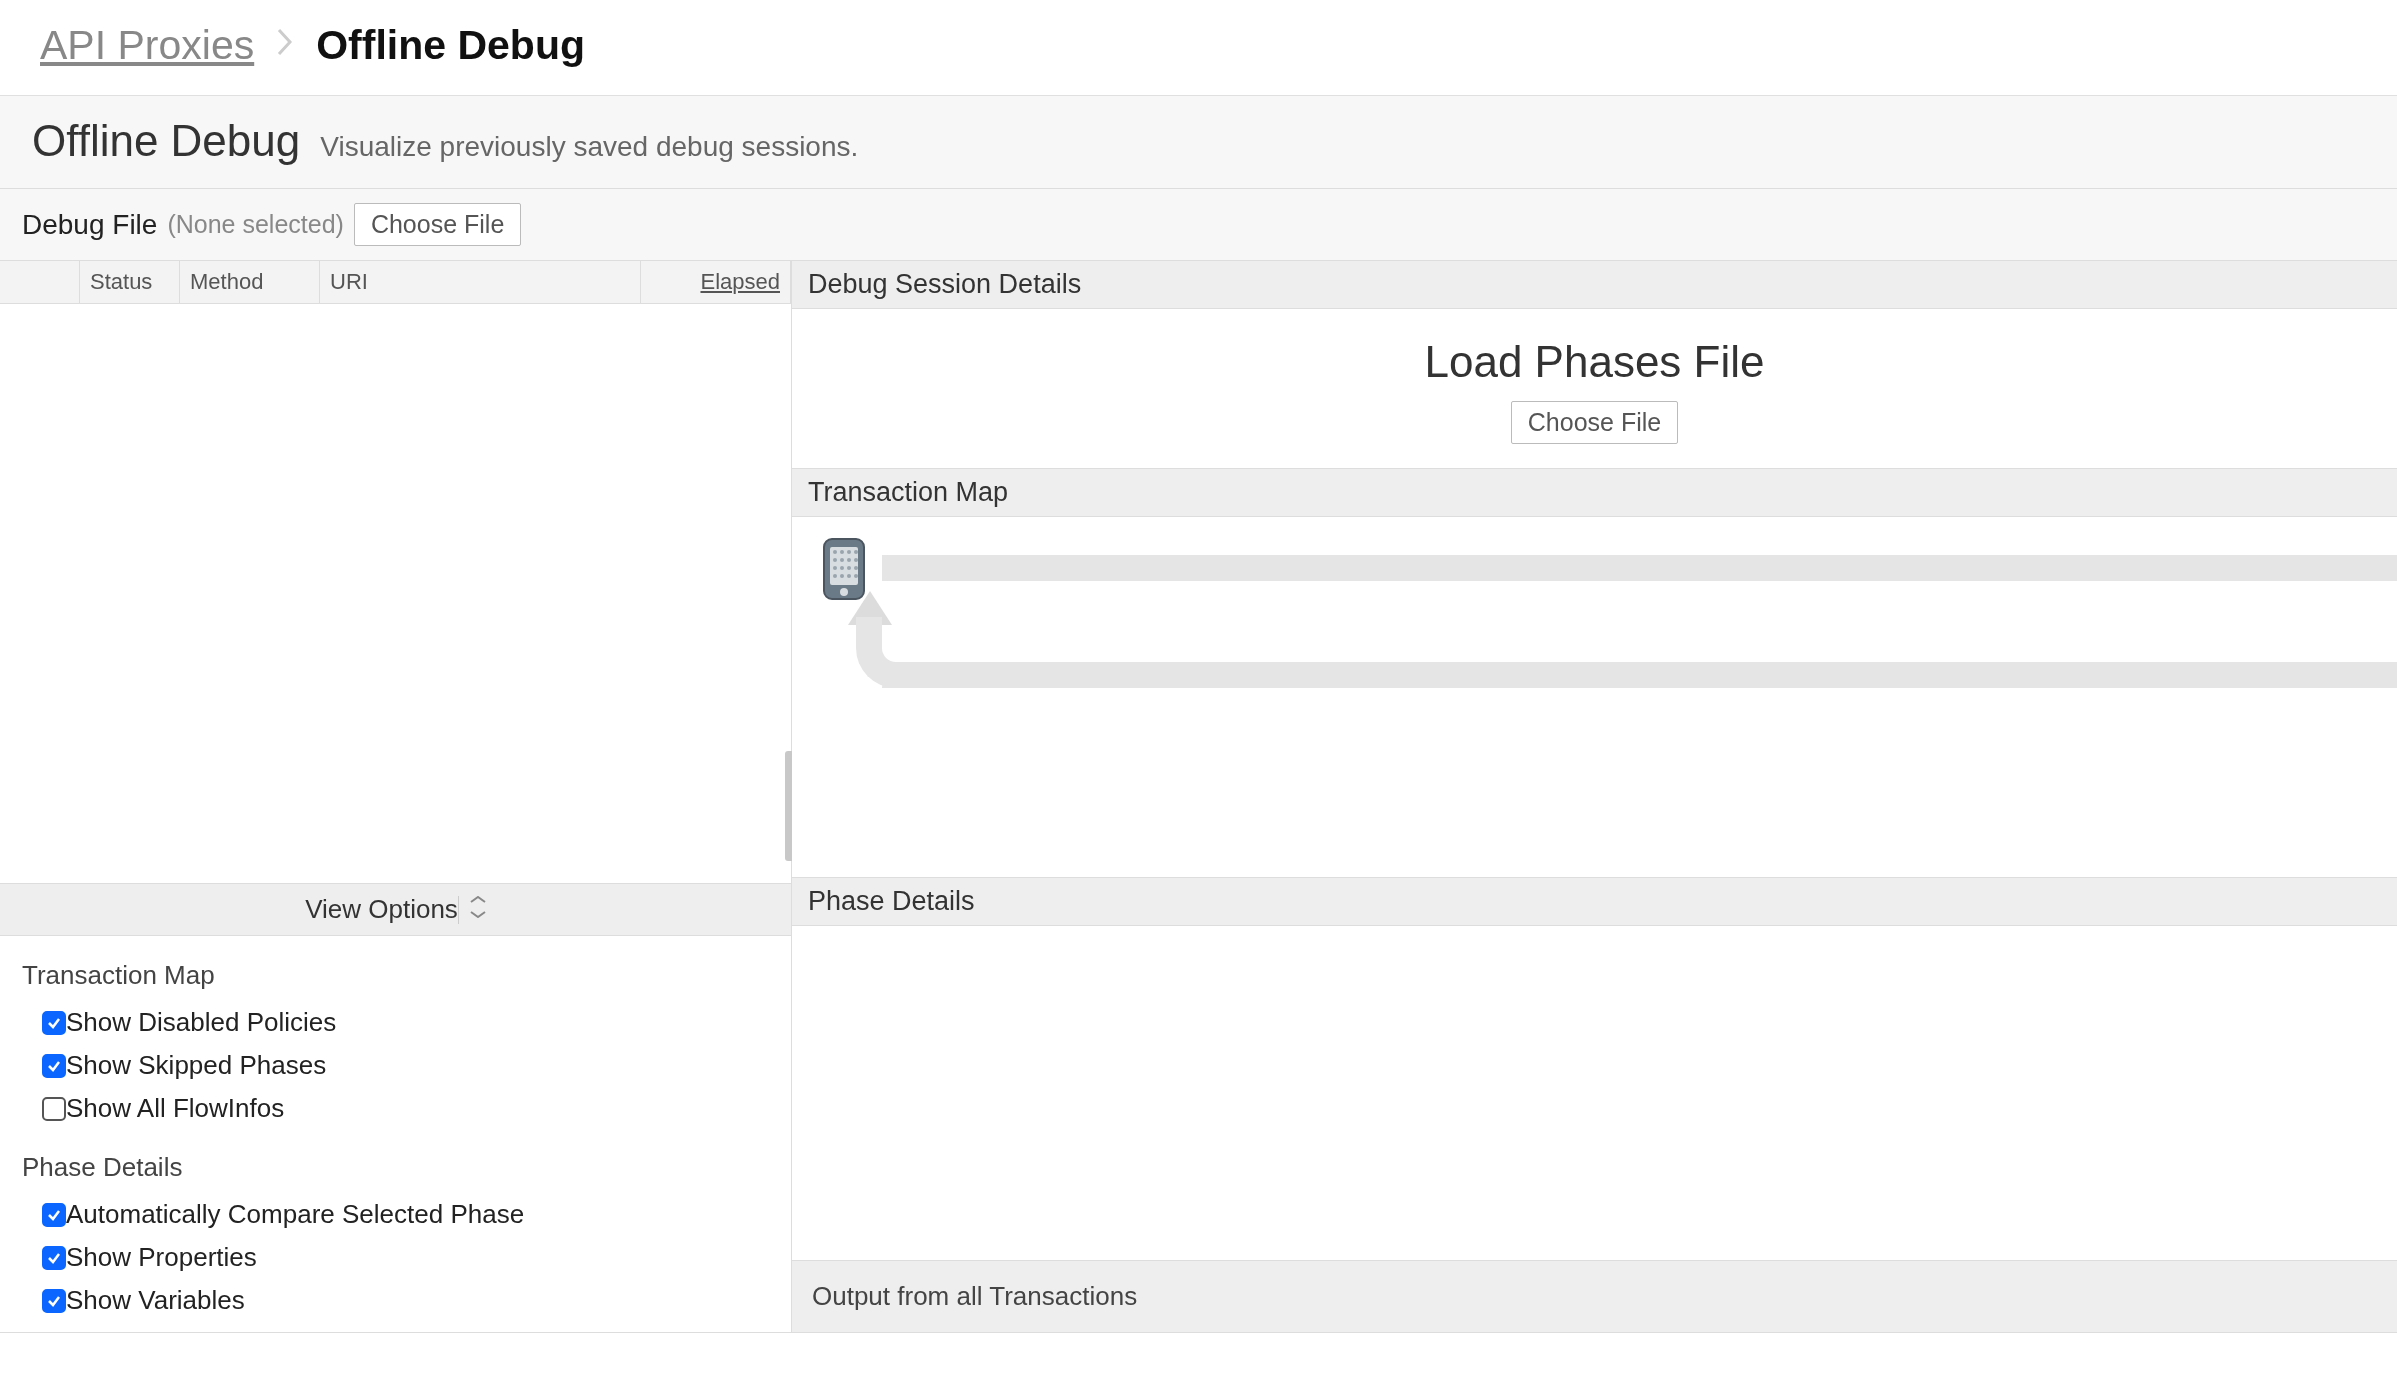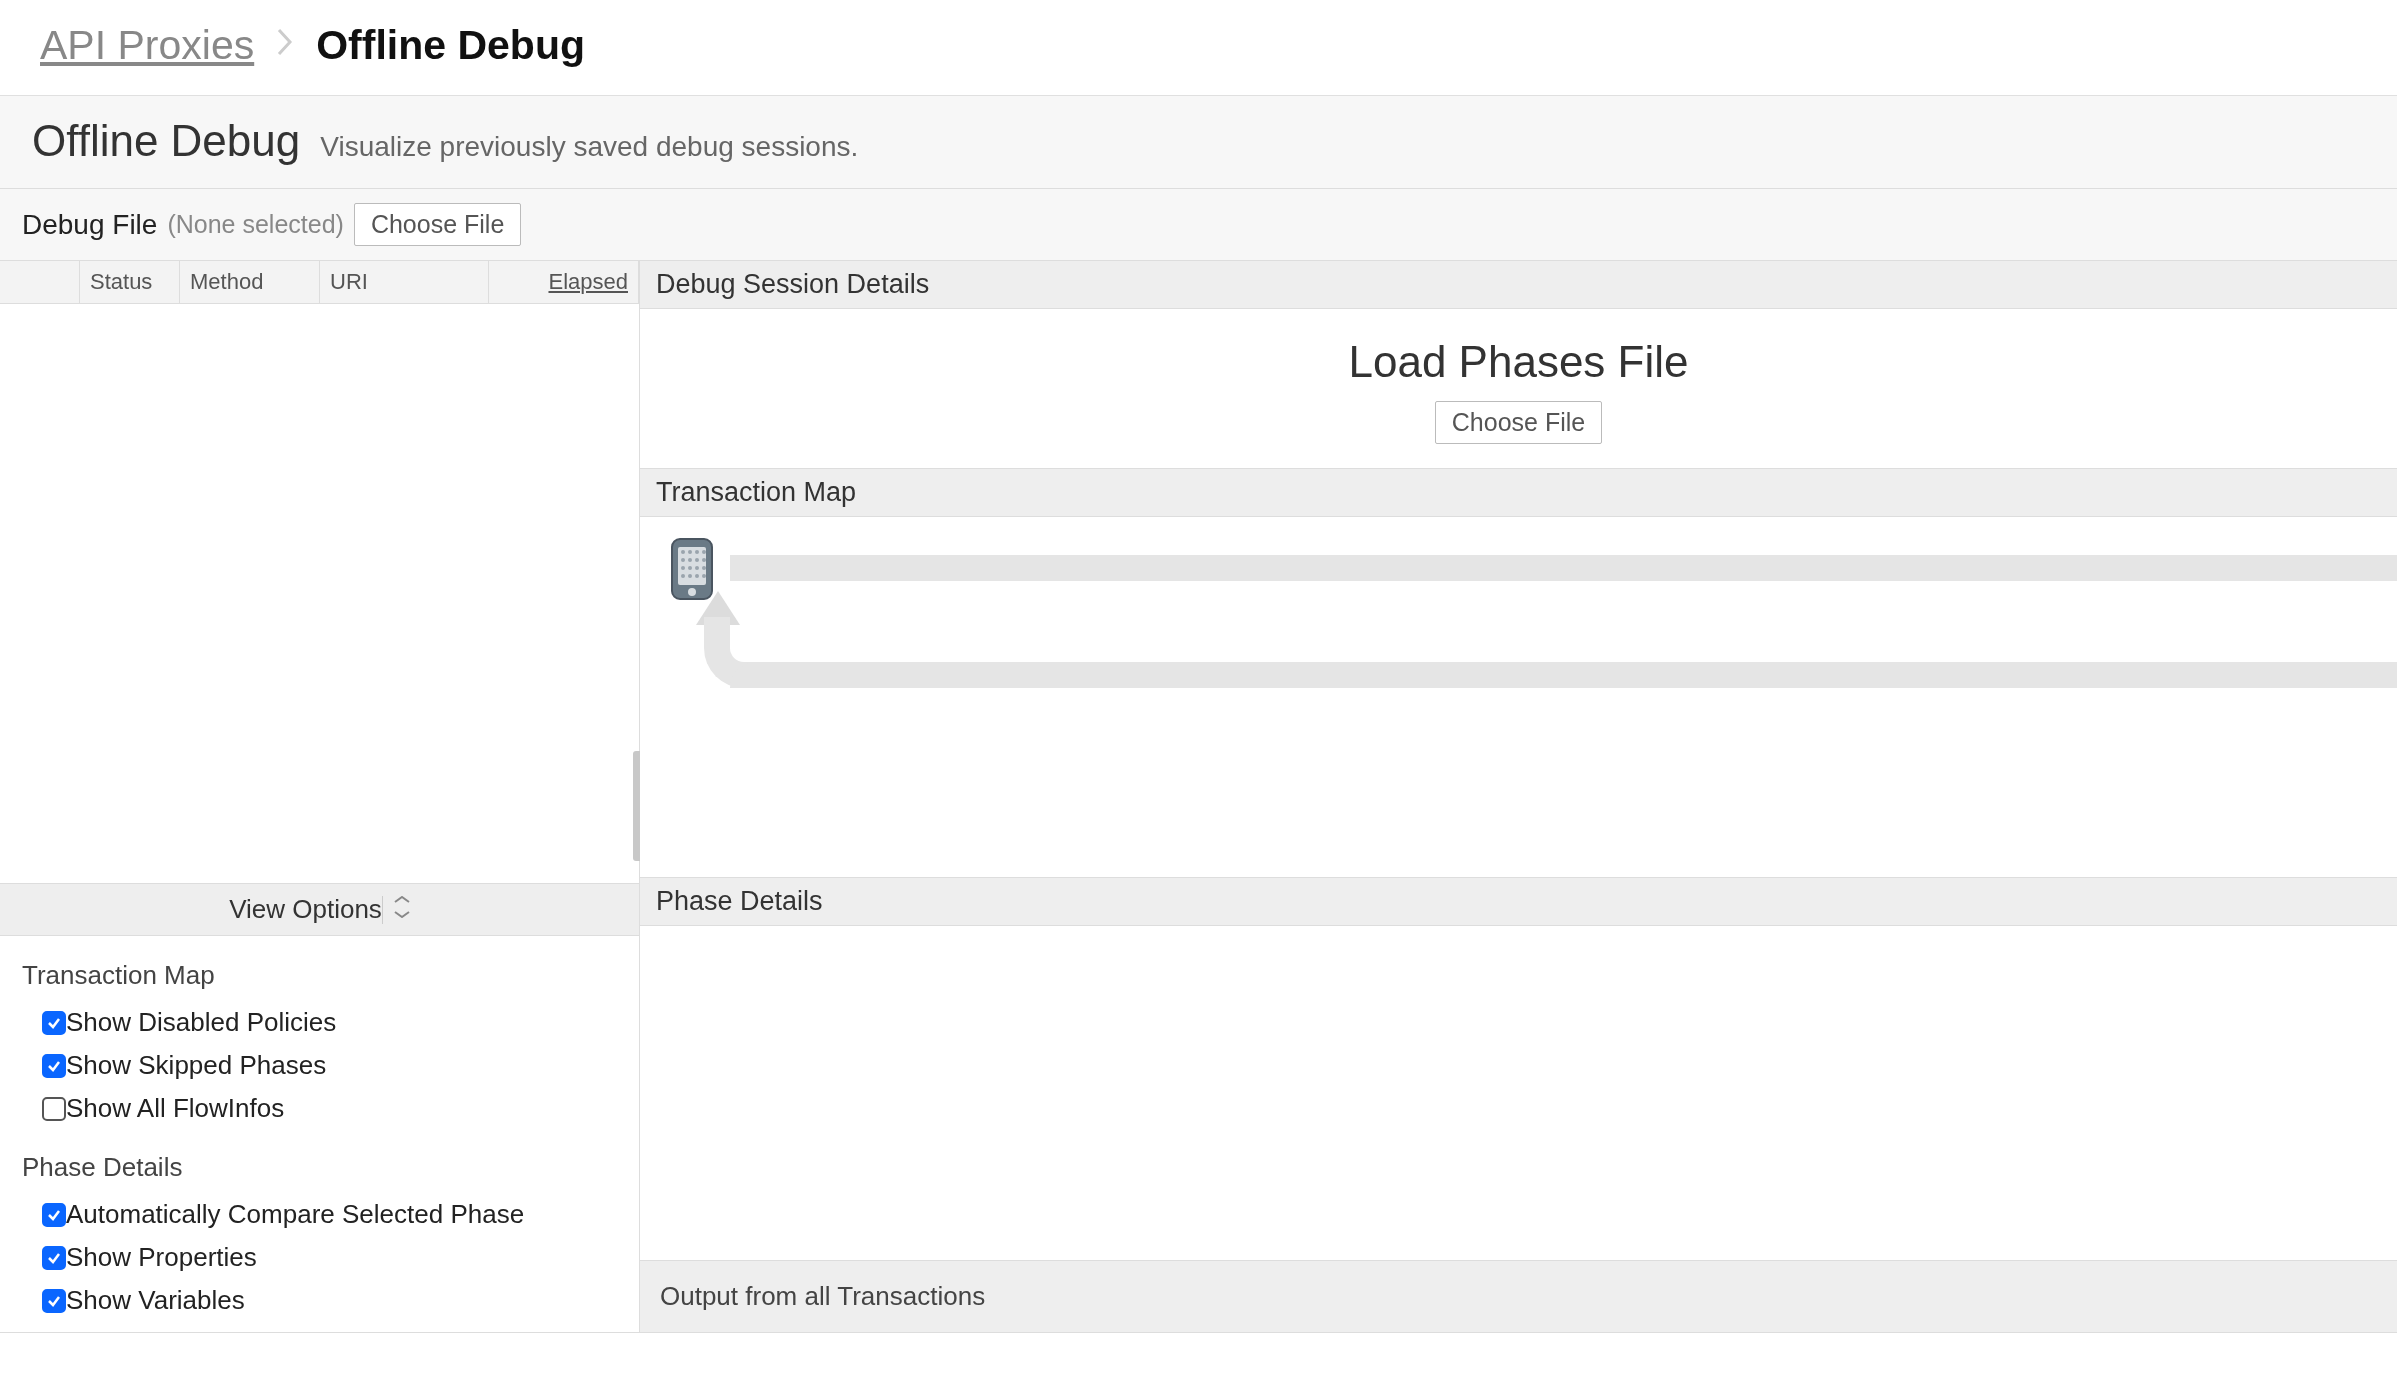--- a/index.html
+++ b/index.html
@@ -83,21 +83,21 @@
 
   
   .main {
     display: flex;
     height: calc(100% - 305px);
     border-bottom: 1px solid #ddd;
   }
 
   
   .left-panel {
-    width: 640px;
+    width: 792px;
     border-right: 1px solid #ddd;
     display: flex;
     flex-direction: column;
     position: relative;
   }
   .tx-table-header {
     display: flex;
     background: #f3f3f3;
     border-bottom: 1px solid #ddd;
     font-size: 22px;

